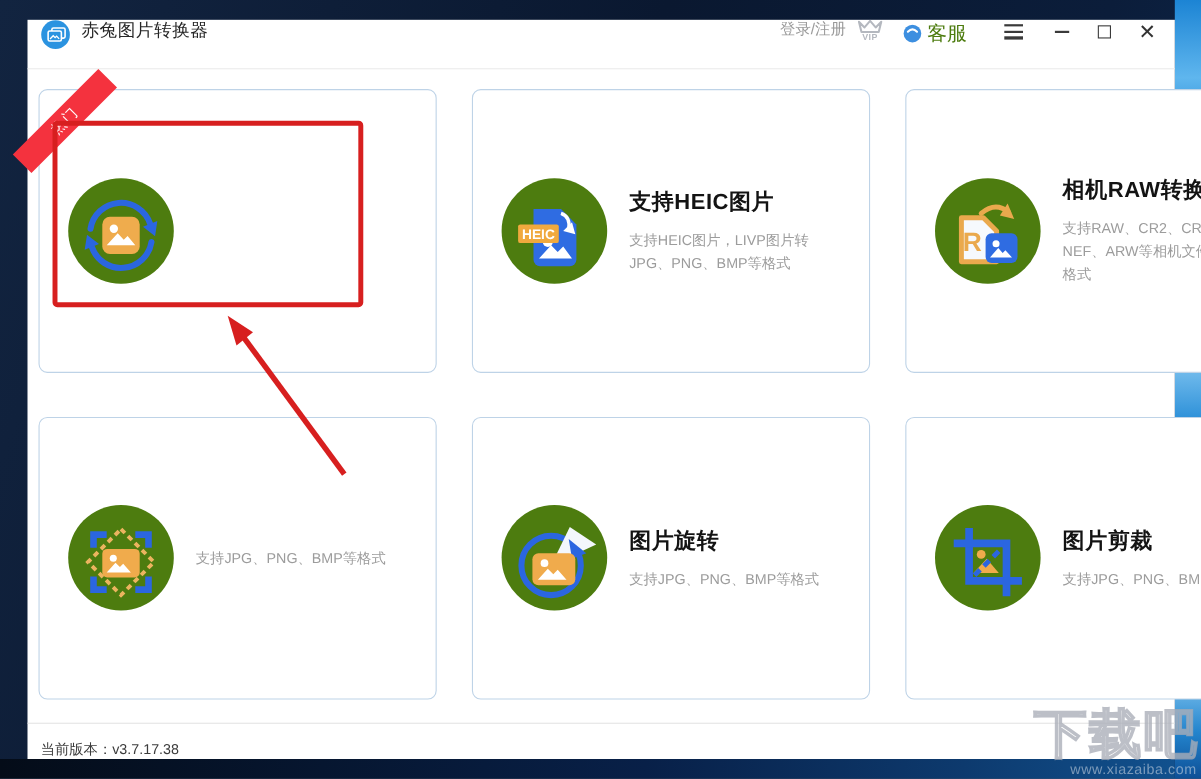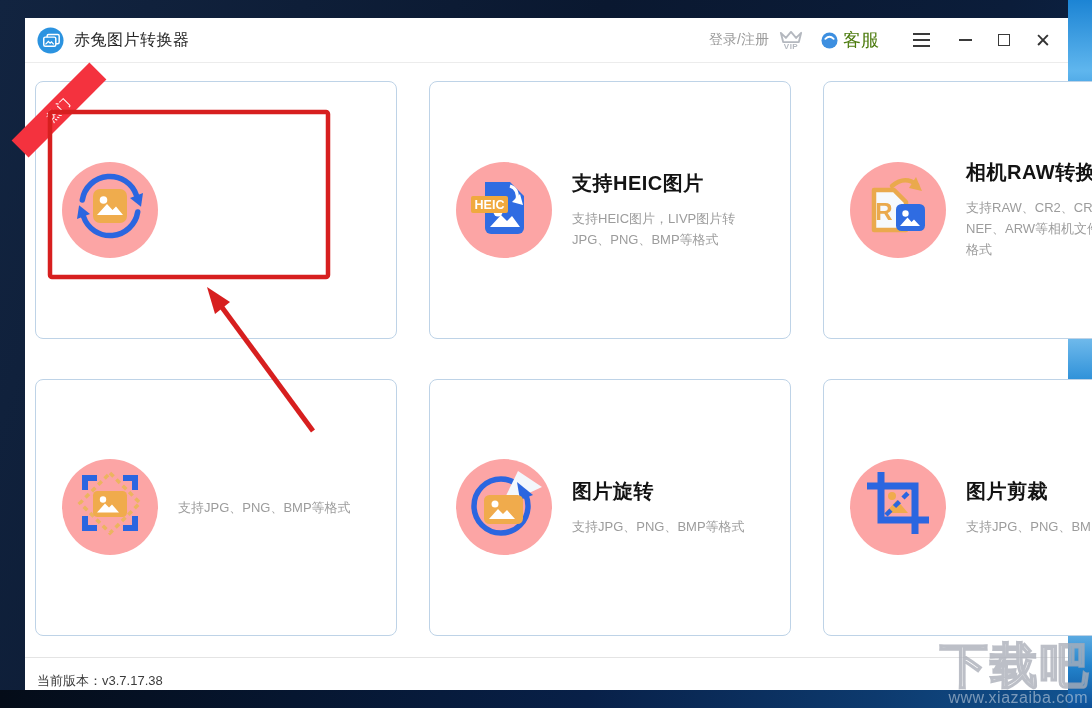--- a/index.html
+++ b/index.html
@@ -20,21 +20,21 @@
     background:linear-gradient(90deg,#040c18 0%,#082048 55%,#0d3a6e 82%,#11518e 100%);
   }
 
   
   .app-window {
     position:absolute; left:25px; top:18px; width:1043px; height:672px;
     background:#ffffff; display:flex; flex-direction:column; z-index:1;
   }
 
   
-  .titlebar { height:44px; display:flex; align-items:center; padding:0 14px 0 12px; flex:0 0 auto; }
+  .titlebar { height:44px; display:flex; align-items:flex-start; padding:0 14px 0 12px; flex:0 0 auto; }
   .app-icon { width:27px; height:27px; flex:0 0 auto; }
   .app-title { margin-left:10px; font-size:16px; color:#262626; letter-spacing:0.5px; }
   .tb-spacer { flex:1; }
   .login-link { font-size:14px; color:#9a9a9a; cursor:pointer; }
   .vip-box { margin-left:10px; display:flex; flex-direction:column; align-items:center; cursor:pointer; }
   .vip-label { font-size:8px; font-weight:bold; color:#b4b8bf; line-height:7px; letter-spacing:0.5px; }
   .support-box { margin-left:18px; display:flex; align-items:center; gap:5px; cursor:pointer; }
   .support-label { font-size:18px; color:#4d7c0f; }
   .menu-btn { margin-left:32px; display:flex; flex-direction:column; gap:3.5px; cursor:pointer; padding:4px 2px; }
   .menu-btn i { display:block; width:17px; height:2.2px; background:#3a3a3a; }
@@ -46,22 +46,22 @@
   .close-btn { margin-left:17px; font-size:19px; color:#333; line-height:1; }
   .tb-divider { height:1px; background:#ececec; flex:0 0 auto; }
 
   
   .main { flex:1; display:grid; grid-template-columns:repeat(3,1fr); grid-template-rows:1fr 1fr;
           gap:40px 32px; padding:18px 10px 21px; }
   .card {
     position:relative; border:1px solid #bed3e7; border-radius:8px; background:#fff;
     display:flex; align-items:center; gap:20px; padding:0 18px 0 26px; cursor:pointer;
   }
-  .icon-halo { width:96px; height:96px; border-radius:50%; background:#fca5a5;
-               display:flex; align-items:flex-start; justify-content:center; flex:0 0 auto; }
+  .icon-halo { width:96px; height:96px; border-radius:50%; background:#4d7c0f;
+               display:flex; align-items:flex-end; justify-content:center; flex:0 0 auto; }
   .card-text { width:200px; }
   .card-title { font-size:20px; font-weight:bold; color:#131313; margin-bottom:11px; letter-spacing:0.5px; }
   .card-desc { font-size:13px; color:#9c9c9c; line-height:1.62; }
   .desc-narrow { max-width:178px; }
 
   
   .hot-ribbon {
     position:absolute; top:16px; left:-32px; width:110px; padding:3px 0;
     background:#f4323e; color:#fff; font-size:13px; text-align:center;
     transform:rotate(-45deg); letter-spacing:1px; z-index:5;
@@ -75,21 +75,21 @@
   .annotation-layer { position:absolute; left:0; top:0; width:1092px; height:708px; z-index:50; pointer-events:none; }
 
   
   .watermark { position:absolute; right:0; bottom:0; z-index:60; text-align:right; pointer-events:none; }
   .watermark-logo {
     font-size:48px; font-weight:bold; line-height:0.95; letter-spacing:2px;
     color:rgba(255,255,255,0.18);
     -webkit-text-stroke:1.6px rgba(165,170,180,0.75);
     margin-right:2px;
   }
-  .watermark-site { font-size:16px; color:rgba(210,218,230,0.55); margin:0 4px 1px 0; letter-spacing:0.5px; }
+  .watermark-site { font-size:13px; color:rgba(210,218,230,0.55); margin:0 4px 1px 0; letter-spacing:0.5px; }
 </style>
 </head>
 <body>
 
 <div class="wallpaper-right"></div>
 <div class="desktop-bottom"></div>
 
 <div class="app-window">
 
   <div class="titlebar">

